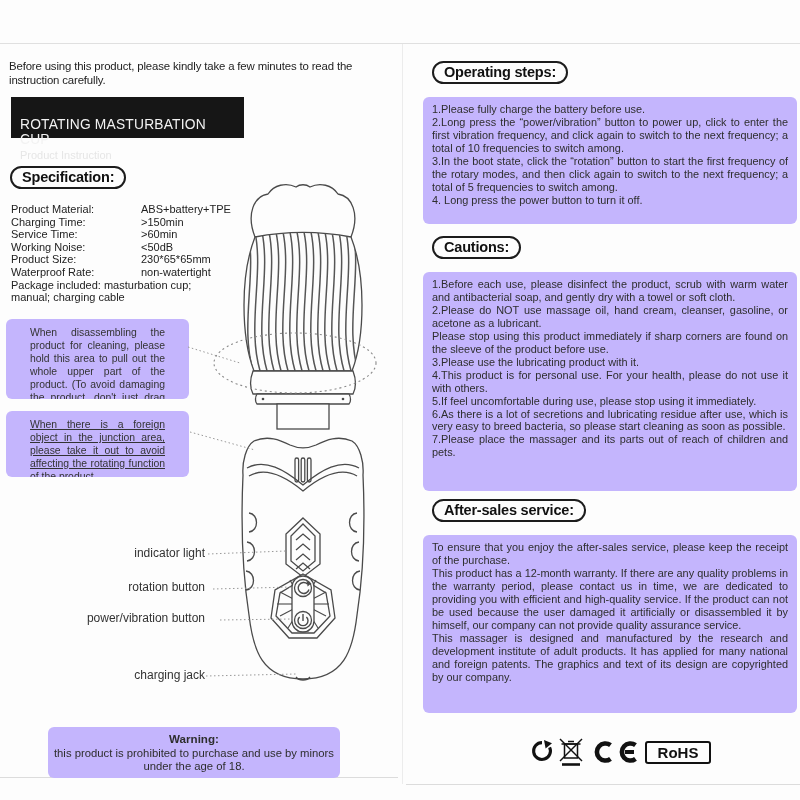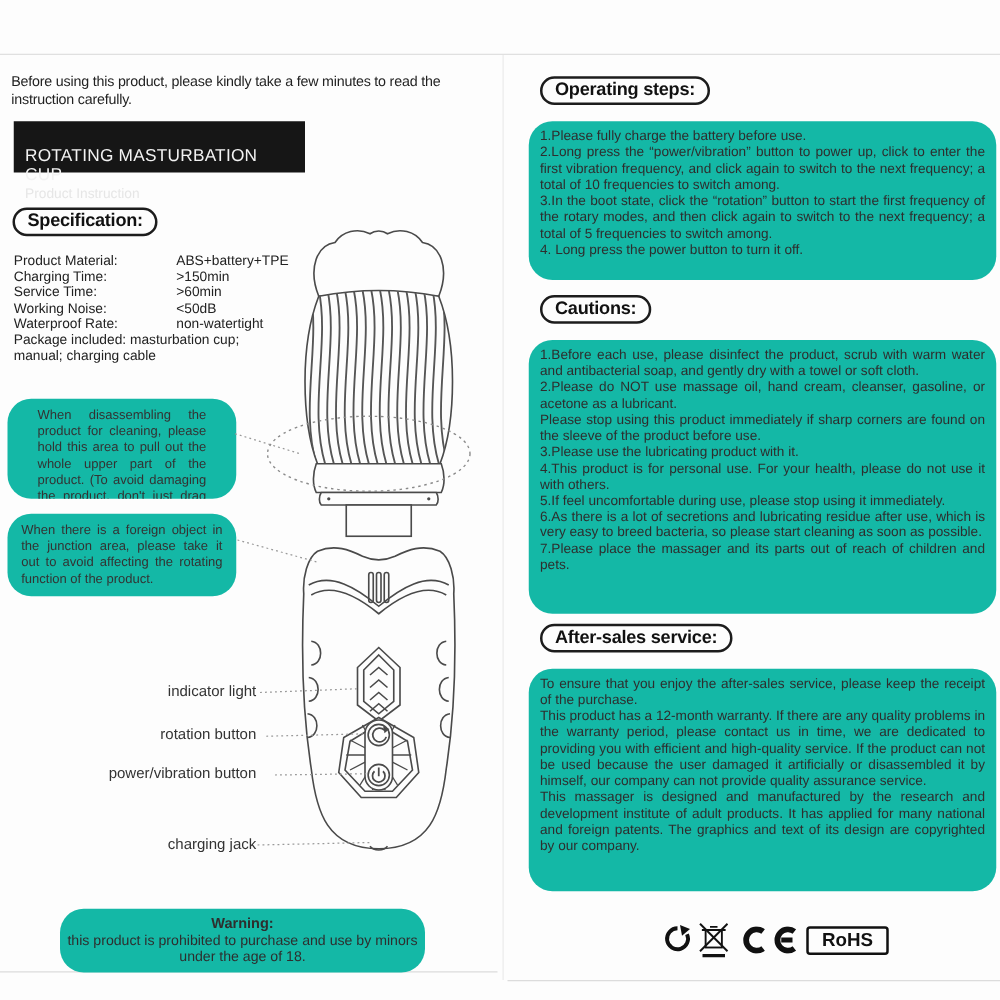--- a/index.html
+++ b/index.html
@@ -9,21 +9,21 @@
     font-family:"Liberation Sans", sans-serif; color:#2b2b2b; background:#fdfdfd;
   }
   .hline { position:absolute; height:1px; background:#e0e0e0; }
   .vline { position:absolute; width:1px; background:#ececec; }
   .pill {
     position:absolute; display:inline-block; border:2px solid #1c1c1c; border-radius:14px;
     background:#fdfdfd; padding:1px 10px 2px 10px; font-weight:bold; font-size:14.5px; color:#111;
     letter-spacing:-0.2px;
   }
   .graybox {
-    position:absolute; background:#14b8a6; border-radius:19px; color:#333;
+    position:absolute; background:#c4b5fd; border-radius:6px; color:#333;
     text-align:justify; overflow:hidden;
   }
   .prewrap { white-space:pre-line; }
   .intro { position:absolute; left:9px; top:60px; width:386px; font-size:11.4px; line-height:13.5px; letter-spacing:-0.15px; color:#222; }
   .titlebox {
     position:absolute; left:11px; top:97px; width:233px; height:41px; background:#161616;
     color:#f2f2f2; padding:20px 9px;
   }
   .titlebox .t1 { font-size:13.8px; letter-spacing:0.2px; }
   .titlebox .t2 { font-size:11px; margin-top:2px; color:#e6e6e6; }
@@ -70,30 +70,34 @@
       </div>
     <div class="specrow">
         <span class="lab">Service Time:</span>
         <span>&gt;60min</span>
       </div>
     <div class="specrow">
         <span class="lab">Working Noise:</span>
         <span>&lt;50dB</span>
       </div>
     <div class="specrow">
+        <span class="lab">Product Size:</span>
+        <span>230*65*65mm</span>
+      </div>
+    <div class="specrow">
         <span class="lab">Waterproof Rate:</span>
         <span>non-watertight</span>
       </div>
     <div class="pkg prewrap">Package included: masturbation cup;
 manual; charging cable</div>
   </div>
 
   <div class="graybox" style="left:6px;top:319px;width:183px;height:80px;padding:7px 24px;font-size:10.4px;line-height:13px;">When disassembling the product for cleaning, please hold this area to pull out the whole upper part of the product. (To avoid damaging the product, don't just drag the sleeve)</div>
 
-  <div class="graybox" style="left:6px;top:411px;width:183px;height:66px;padding:7px 11px;font-size:10.4px;line-height:13px;">When there is a foreign object in the junction area, please take it out to avoid affecting the rotating function of the product.</div>
+  <div class="graybox" style="left:6px;top:411px;width:183px;height:66px;padding:7px 24px;font-size:10.4px;line-height:13px;text-decoration:underline;">When there is a foreign object in the junction area, please take it out to avoid affecting the rotating function of the product.</div>
 
   <svg style="position:absolute;left:150px;top:180px;" width="250" height="530" viewBox="0 0 250 530" fill="none" stroke="#4a4a4a" stroke-width="1.3">
     <defs>
       <clipPath id="cupclip">
         <path d="M105,57 C 98,75 94,100 94,125 C 94,155 99,178 104,191 L 202,191 C 207,178 212,155 212,125 C 212,100 208,75 201,57 C 170,51 136,51 105,57 Z"></path>
       </clipPath>
       <path id="st" d="M0,52 C 9,95 -9,148 6,194"></path>
     </defs>
 
     <g>

